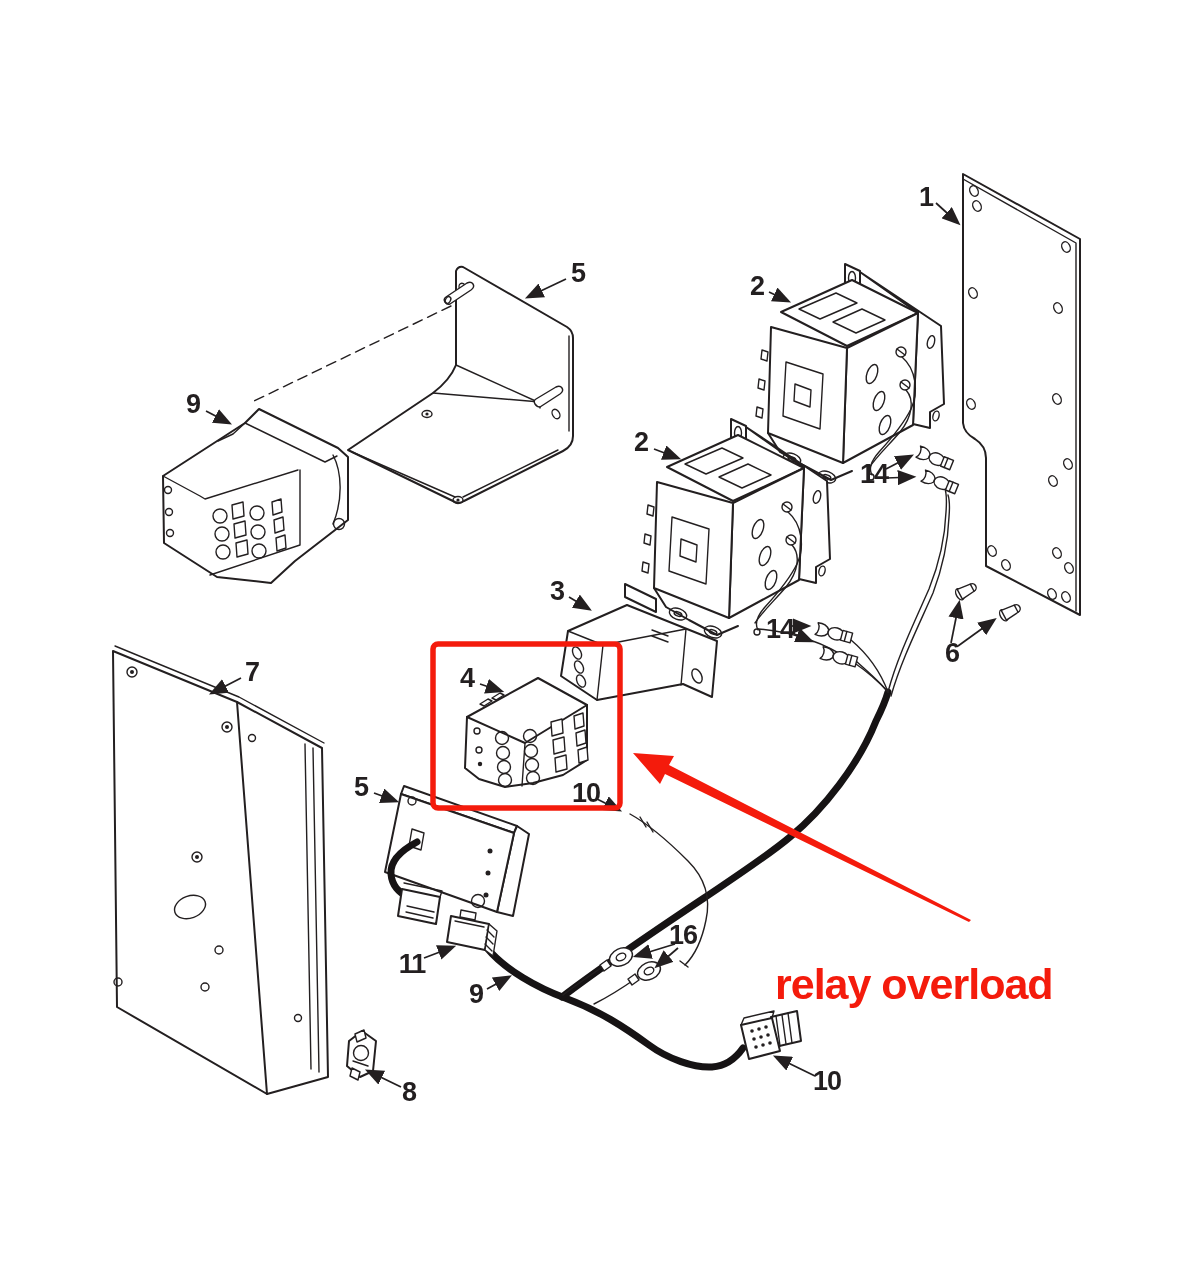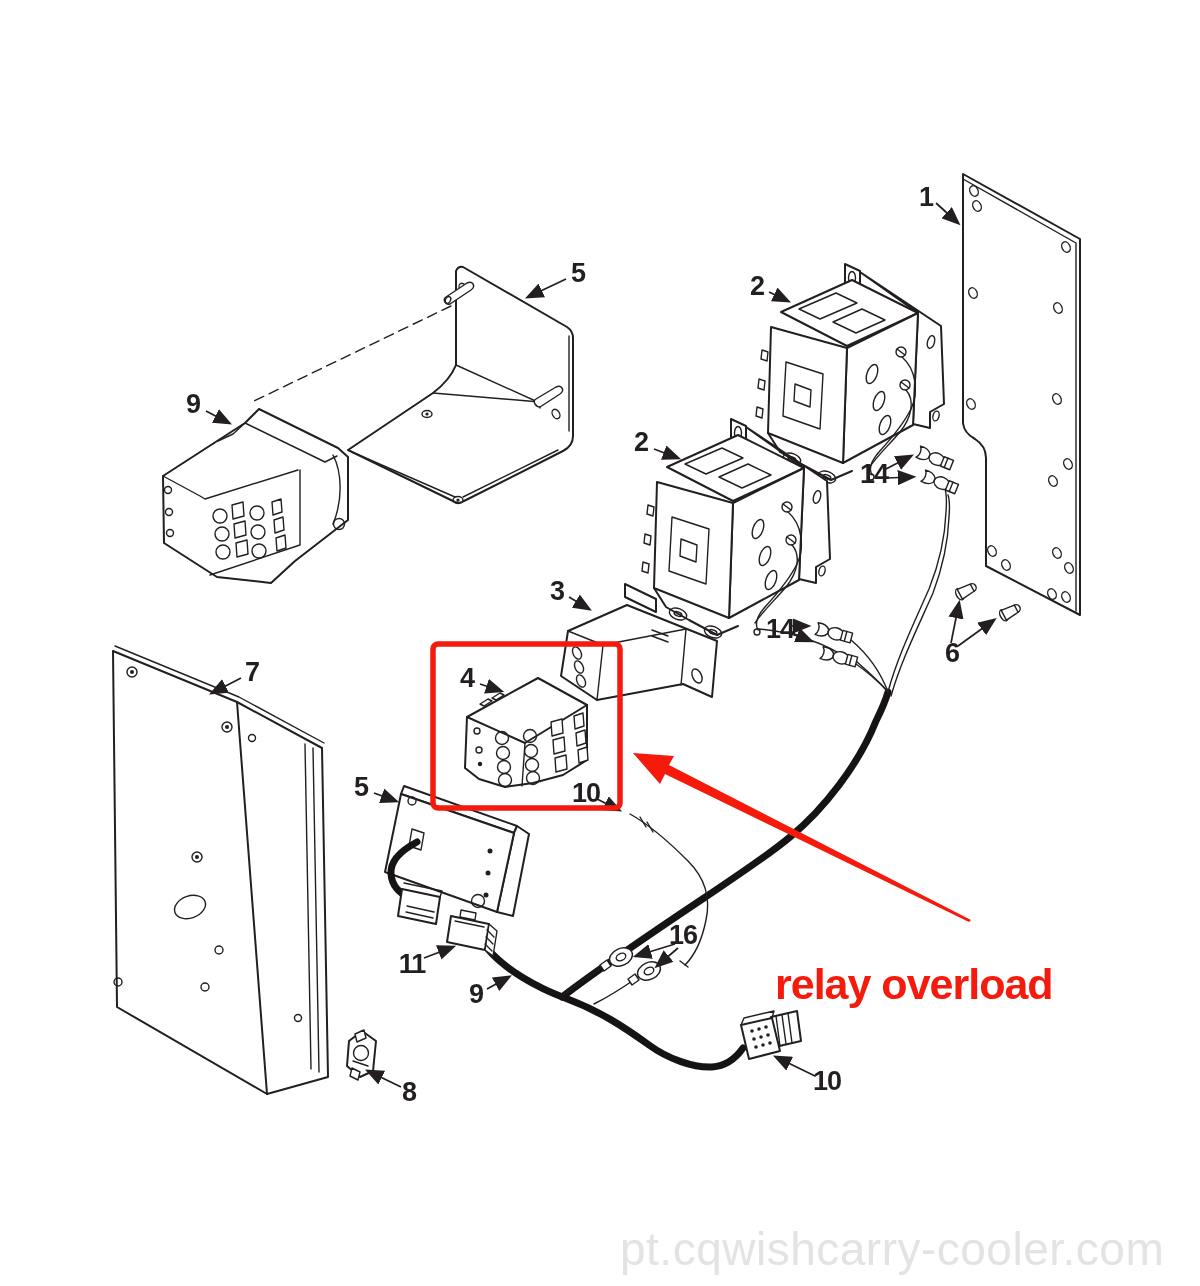--- a/index.html
+++ b/index.html
@@ -328,14 +328,13 @@
   <span class="plabel" style="left:412px;top:964px">11</span>
   <span class="plabel" style="left:683px;top:935px">16</span>
   <span class="plabel" style="left:586px;top:793px">10</span>
   <span class="plabel" style="left:874px;top:474px">14</span>
   <span class="plabel" style="left:780px;top:629px">14</span>
   <span class="plabel" style="left:193px;top:404px">9</span>
   <span class="plabel" style="left:578px;top:273px">5</span>
 
   <div class="annotation" style="left:775px;top:912px;color:#f41b0c">relay overload</div>
 
-  <div class="watermark" style="left:620px;top:1222px;color:#e3e3e3">pt.cqwishcarry-cooler.com</div>
 </div>
 
 </body></html>

